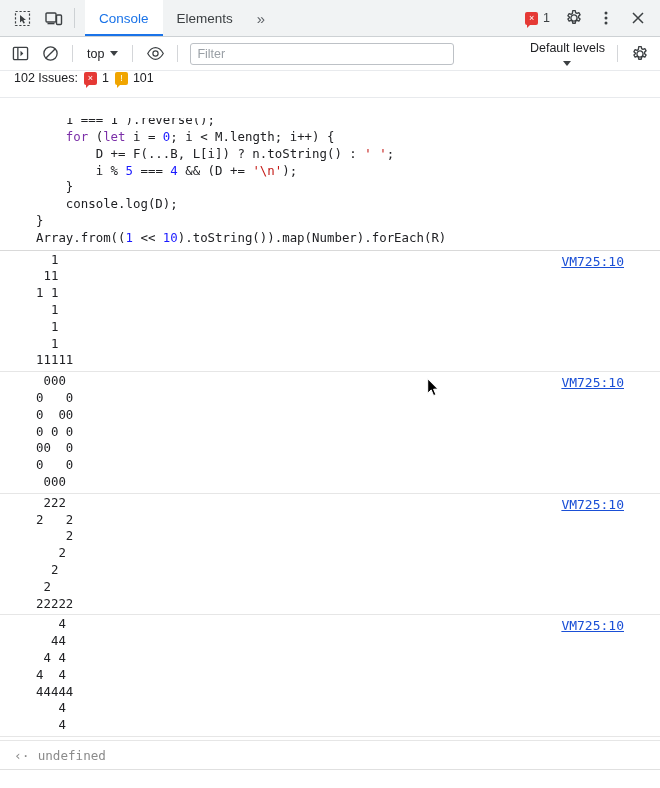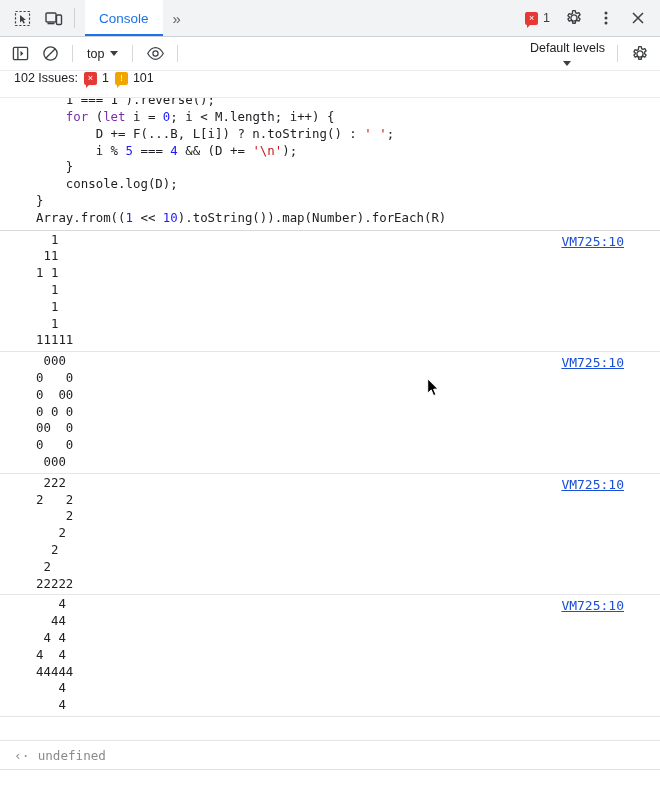--- a/index.html
+++ b/index.html
@@ -272,20 +272,21 @@
   .codeblock {
     position: relative;
     border-bottom: 1px solid #d9d9d9;
     padding-bottom: 3px;
     overflow: hidden;
   }
   .clip-line {
     height: 11px;
     overflow: hidden;
     position: relative;
+    margin-top: 20px;
   }
   .clip-line pre {
     margin: 0;
     position: absolute;
     bottom: 0;
     left: 0;
     font-family: "DejaVu Sans Mono", monospace;
     font-size: 12.4px;
     line-height: 16.8px;
     white-space: pre;
@@ -350,20 +351,23 @@
         <rect x="11.5" y="5" width="5" height="9.5" rx="1" fill="none" stroke="#3c4043" stroke-width="1.4"></rect>
         <rect x="2.5" y="13" width="7" height="1.3" fill="#3c4043"></rect>
       </svg>
     </div>
     <div class="tb-sep"></div>
 
     <div class="tabs">
       <div class="tab active">
         <span>Console</span>
       </div>
+      <div class="tab">
+        <span>Elements</span>
+      </div>
       <div class="tab-more">»</div>
     </div>
 
     <div class="tabbar-right">
       <div class="errbadge">
         <span class="sq-err">
           <span>×</span>
         </span>
         <span>1</span>
       </div>
@@ -408,20 +412,21 @@
       <span class="caret"></span>
     </div>
     <div class="fb-sep"></div>
     <div class="fb-icon">
       <svg width="19" height="17" viewBox="0 0 22 16">
         <path d="M11 1.3C5.8 1.3 2 8 2 8s3.8 6.7 9 6.7S20 8 20 8 16.2 1.3 11 1.3z" fill="none" stroke="#3c4043" stroke-width="1.4"></path>
         <circle cx="11" cy="8" r="3" fill="none" stroke="#3c4043" stroke-width="1.4"></circle>
       </svg>
     </div>
     <div class="fb-sep"></div>
+    <input class="filter-input" type="text" placeholder="Filter" style="">
     <div class="levels">
       <span>Default levels</span>
       <span class="caret"></span>
     </div>
     <div class="fb-sep"></div>
     <div class="fb-icon">
       <svg width="18" height="18" viewBox="0 0 20 20">
         <path fill="none" stroke="#3c4043" stroke-width="1.5" d="M10 6.6a3.4 3.4 0 1 0 0 6.8 3.4 3.4 0 0 0 0-6.8z"></path>
         <path fill="none" stroke="#3c4043" stroke-width="1.5" stroke-linejoin="round" d="M8.6 1.8h2.8l.4 2.2 1.5.9 2.1-.8 1.4 2.4-1.7 1.4v1.8l1.7 1.4-1.4 2.4-2.1-.8-1.5.9-.4 2.2H8.6l-.4-2.2-1.5-.9-2.1.8-1.4-2.4 1.7-1.4V8.9L3.2 7.5l1.4-2.4 2.1.8 1.5-.9z"></path>
       </svg>

